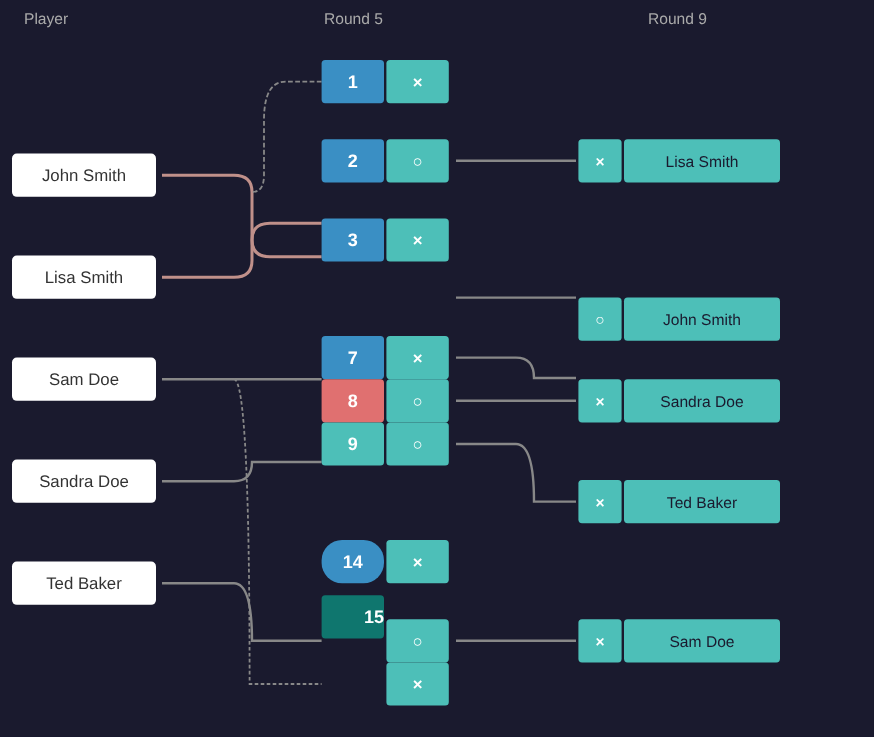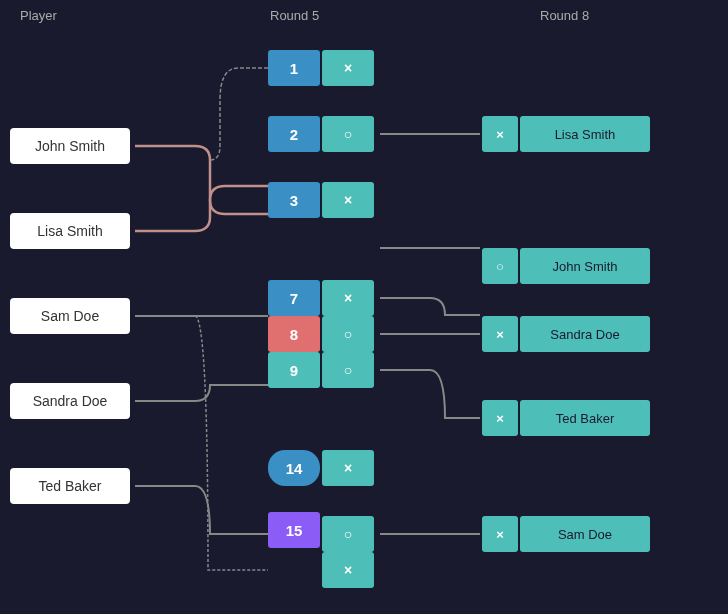--- a/index.html
+++ b/index.html
@@ -115,21 +115,21 @@
       pointer-events: none;
     }
   </style>
 </head>
 <body>
 
 <div class="container">
 
   <div class="col-header" style="left: 20px;">Player</div>
   <div class="col-header" style="left: 270px;">Round 5</div>
-  <div class="col-header" style="left: 540px;">Round 8</div>
+  <div class="col-header" style="left: 540px;">Round 9</div>
 
   <svg class="lines-svg">
 
     <path d="M 135,146 H 195 Q 210,146 210,160 L 210,200 Q 210,214 225,214 H 268" stroke="#c0908a" stroke-width="2.5" fill="none"></path>
 
     <path d="M 135,231 H 195 Q 210,231 210,217 L 210,200 Q 210,186 225,186 H 268" stroke="#c0908a" stroke-width="2.5" fill="none"></path>
 
     <path d="M 135,316 H 268" stroke="#888" stroke-width="2" fill="none"></path>
 
     <path d="M 135,401 H 195 Q 210,401 210,385 H 268" stroke="#888" stroke-width="2" fill="none"></path>
@@ -210,21 +210,21 @@
     <span class="result-icon">○</span>
   </div>
 
   <div class="seed-cell seed-num" style="top:450px; left:268px;border-radius:17px;">
     <span>14</span>
   </div>
   <div class="seed-cell seed-result-x" style="top:450px; left:322px;">
     <span class="result-icon">×</span>
   </div>
 
-  <div class="seed-cell" style="top:512px; left:268px; background:#8b5cf6;">
+  <div class="seed-cell" style="top:496px; left:268px; background:#0f766e;justify-content:flex-end;">
     <span>15</span>
   </div>
   <div class="seed-cell seed-result-o" style="top:516px; left:322px;">
     <span class="result-icon">○</span>
   </div>
 
   <div class="seed-cell seed-result-x" style="top:552px; left:322px;">
     <span class="result-icon">×</span>
   </div>
 

